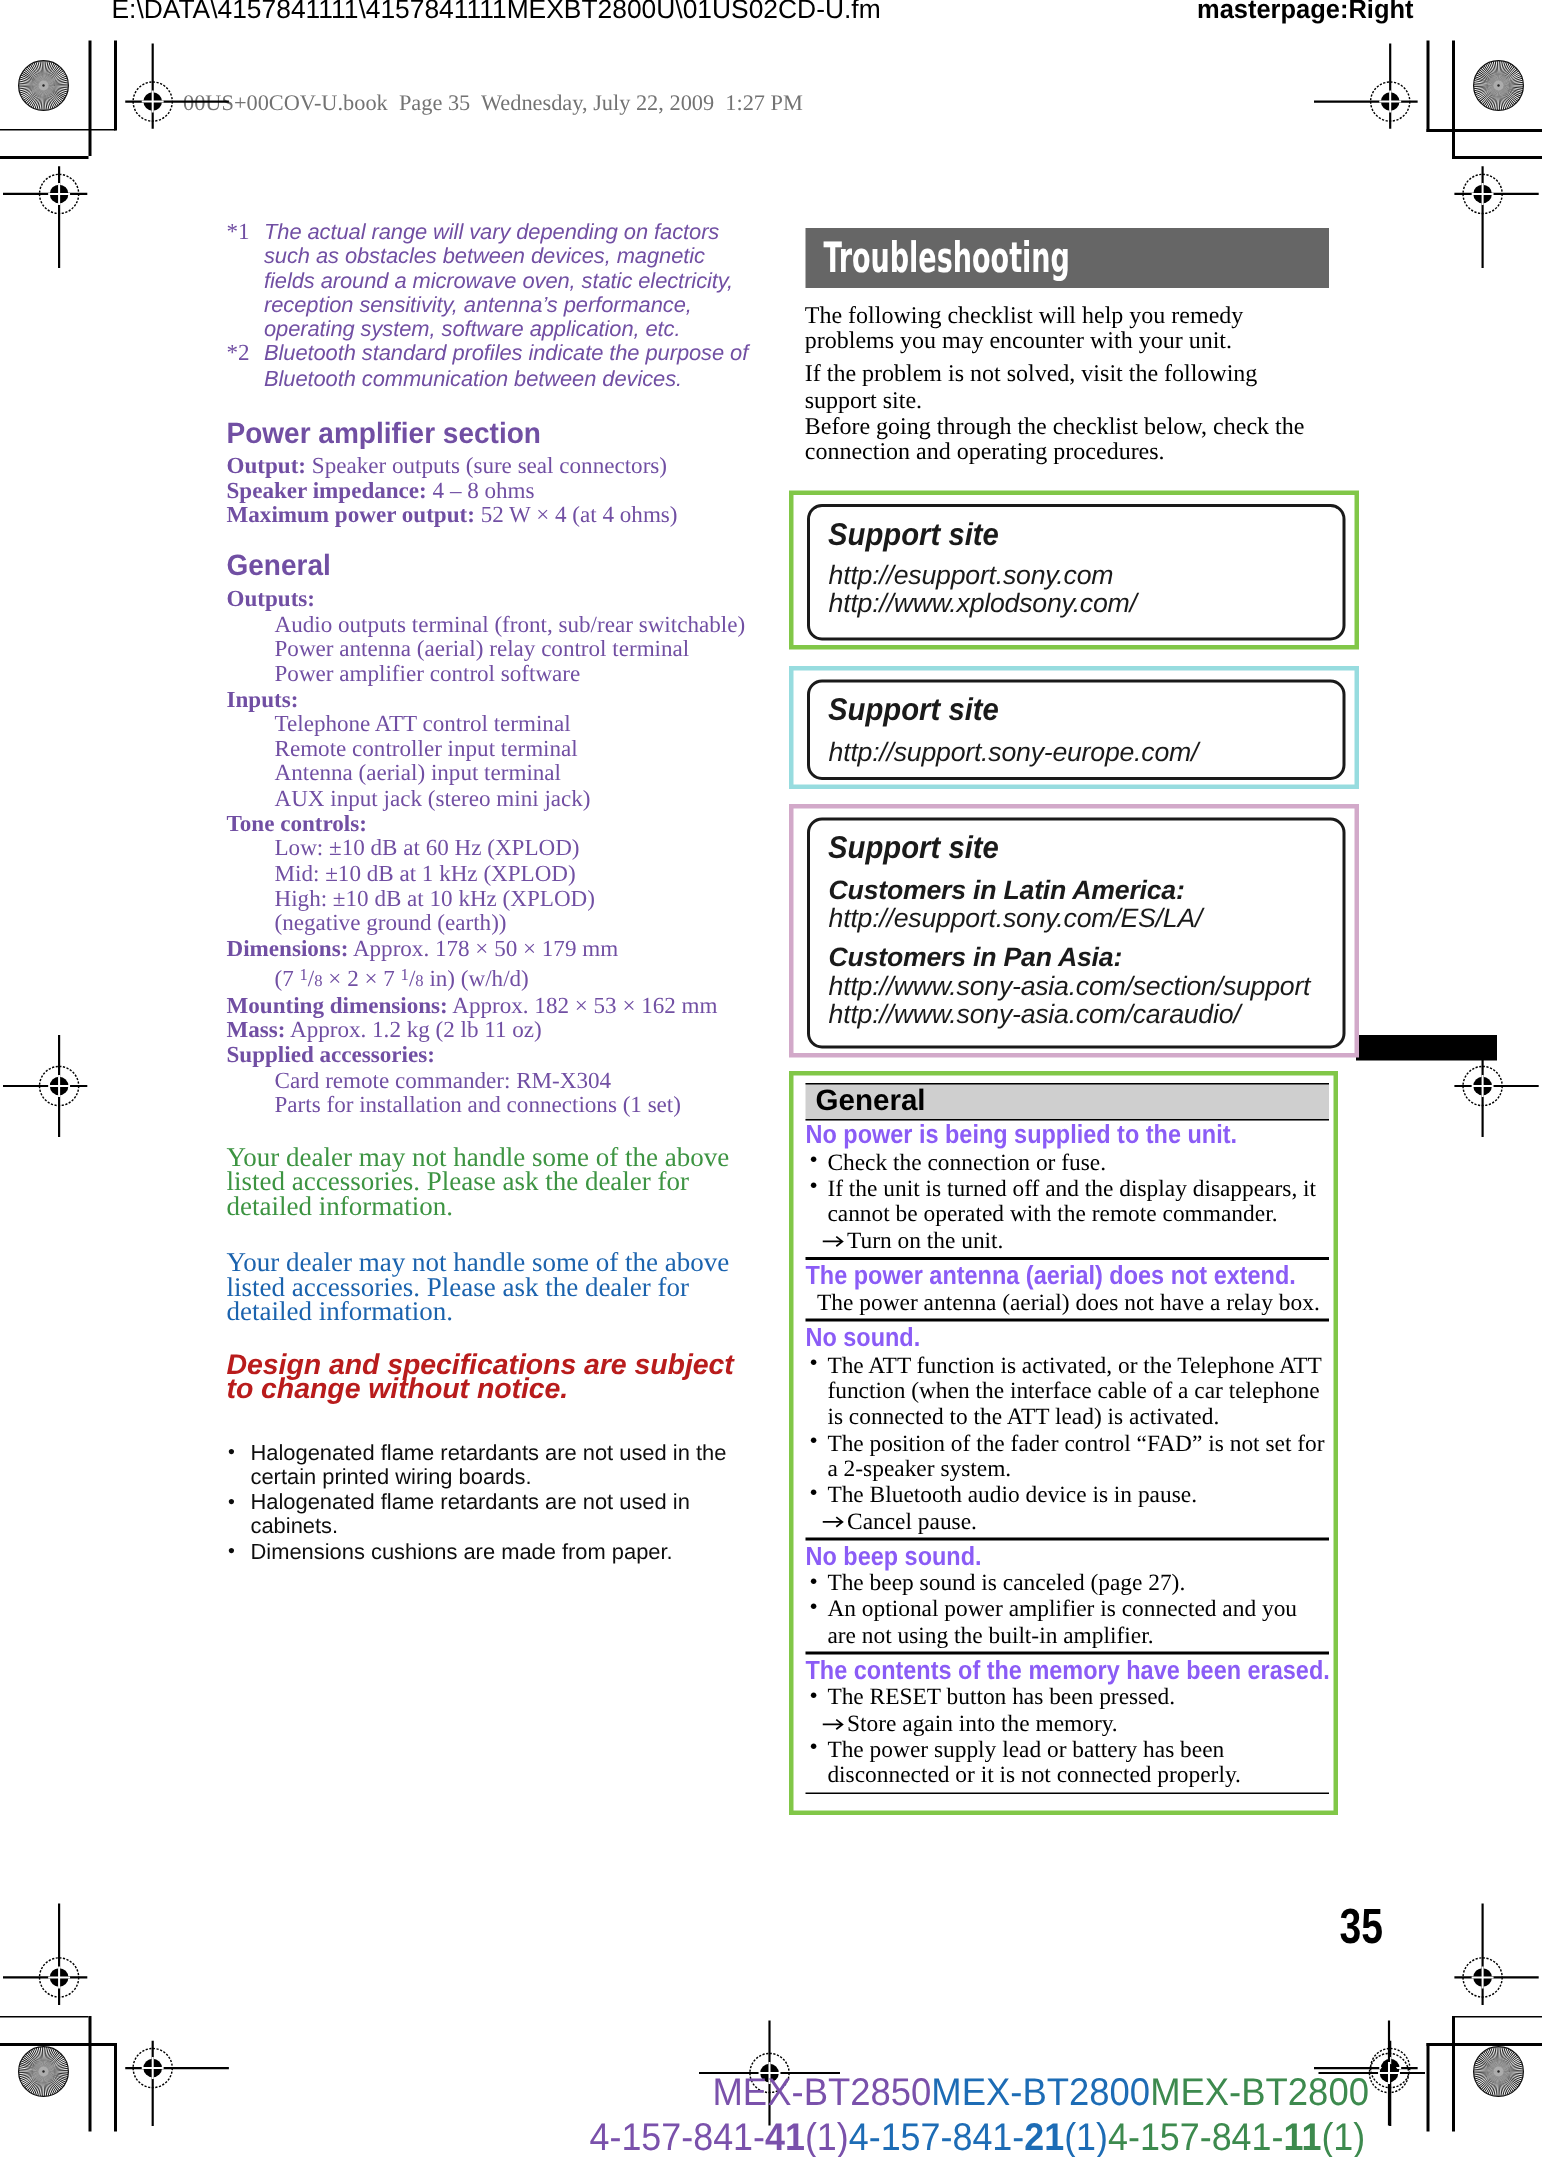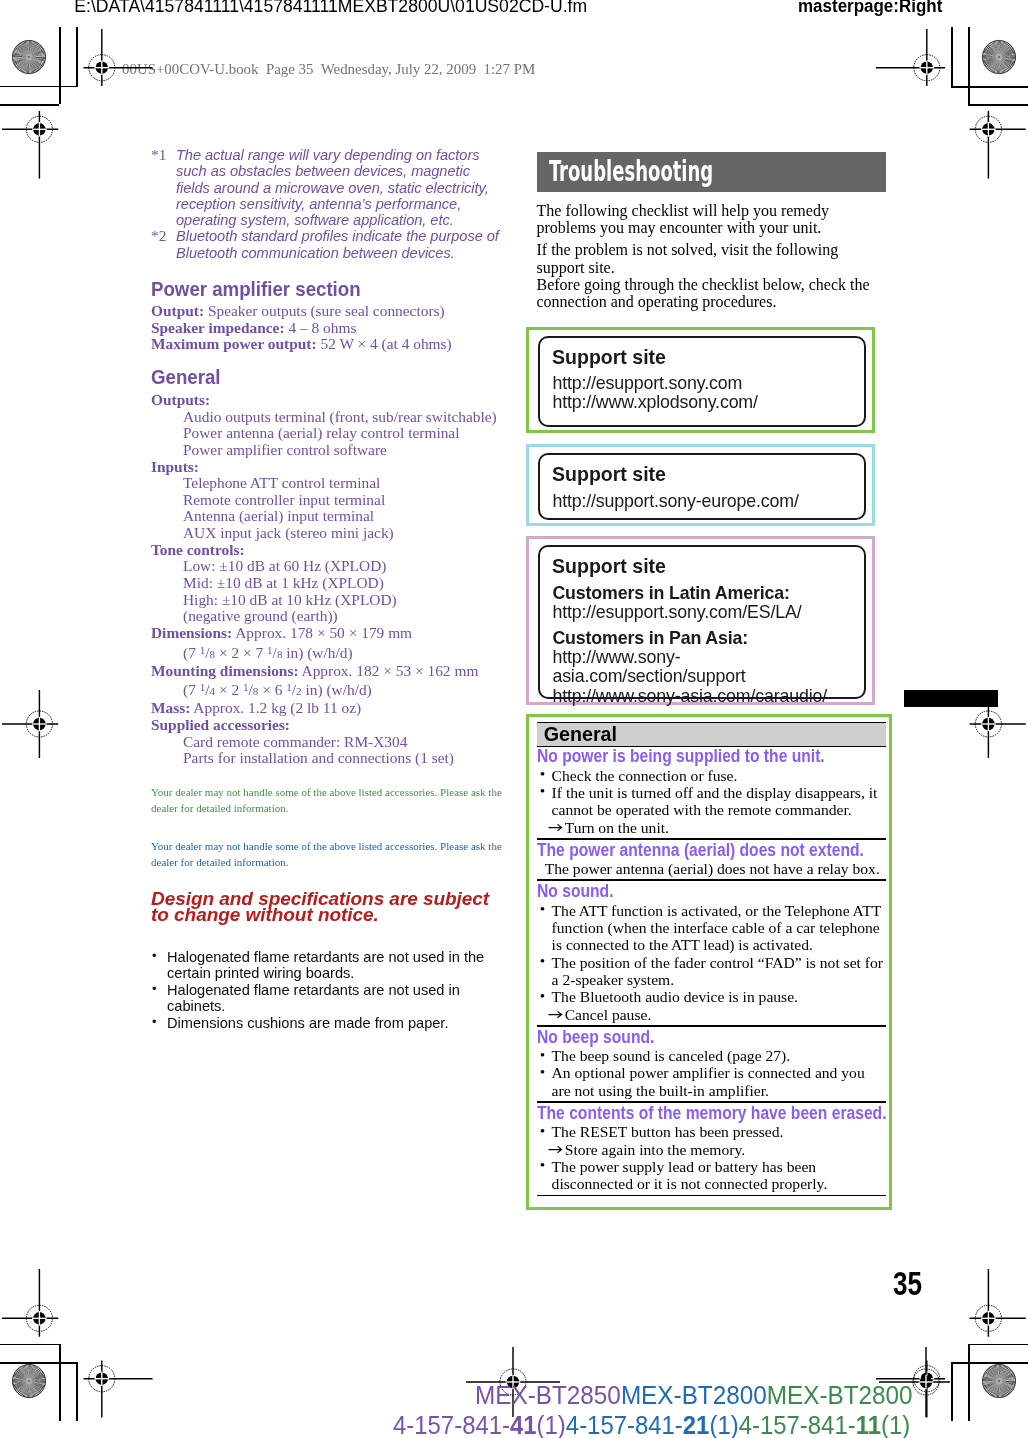--- a/index.html
+++ b/index.html
@@ -32,40 +32,40 @@
           font-family:"Liberation Serif",serif;font-size:15.4px;}
   h2.sec{font-family:"Liberation Sans",sans-serif;font-weight:bold;font-size:19.6px;color:#714fa3;
          margin:0;line-height:19px;}
   h2.sec .cond{transform:scaleX(0.953);}
   .spec{font-family:"Liberation Serif",serif;font-size:15.4px;line-height:16.64px;color:#714fa3;}
   .spec b{font-weight:bold;}
   .spec .ind{padding-left:32px;}
   .fnum{font-size:0.72em;vertical-align:0.40em;}
   .fsl{font-size:1em;}
   .fden{font-size:0.72em;}
-  .para{font-family:"Liberation Serif",serif;font-size:11px;line-height:16.5px;}
+  .para{font-family:"Liberation Serif",serif;font-size:18px;line-height:16.5px;}
   .g{color:#3d9442;}
   .b{color:#1b63ae;}
   .italicnote{font-family:"Liberation Sans",sans-serif;font-style:italic;font-weight:bold;
               font-size:19px;line-height:16.5px;color:#b91c1c;letter-spacing:-0.05px;}
   ul.bul{margin:0;padding:0;list-style:none;font-family:"Liberation Sans",sans-serif;
          font-size:14.6px;line-height:16.5px;color:#0d0d0d;}
   ul.bul li{position:relative;padding-left:16px;}
   ul.bul li .bt{position:absolute;left:1px;top:-1px;font-size:13px;}
 
   
   #rightcol{position:absolute;left:536.5px;top:147px;width:345px;}
   #tshead{width:349px;height:40.3px;background:#666;overflow:hidden;margin-top:5px;}
   #tshead span{color:#fff;font-family:"DejaVu Sans Condensed","Liberation Sans",sans-serif;
                font-weight:bold;font-size:28px;line-height:40.3px;display:block;
                transform:scaleX(0.715);transform-origin:0 0;margin-left:12.2px;white-space:nowrap;}
   .rpara{font-family:"Liberation Serif",serif;font-size:16px;line-height:17.3px;color:#000;}
 
   .sitebox{padding:6px 5.7px 3.1px 9.4px;box-sizing:border-box;border-style:solid;border-width:3.1px;
-           margin-left:-10.6px;width:349px;}
+           margin-left:-10.6px;width:380px;font-style:italic;}
   .sitebox .inner{border:2.7px solid #1a1a1a;border-radius:10px;padding:9px 3px 0 12.1px;box-sizing:content-box;}
   .sitebox .t{font-family:"Liberation Sans",sans-serif;font-weight:bold;font-size:21px;
               line-height:19.3px;color:#1a1a1a;margin-bottom:8.2px;}
   .sitebox .t .cond{transform:scaleX(0.93);}
   .sitebox .u{font-family:"Liberation Sans",sans-serif;font-size:17.8px;line-height:19.3px;
               color:#1a1a1a;letter-spacing:-0.15px;}
   .sitebox .lb{font-family:"Liberation Sans",sans-serif;font-weight:bold;font-size:17.8px;
                line-height:19.3px;color:#1a1a1a;letter-spacing:-0.15px;}
   .sitebox .lb.gap{margin-top:6.6px;}
 
@@ -330,21 +330,20 @@
       <div class="ind">Antenna (aerial) input terminal</div>
       <div class="ind">AUX input jack (stereo mini jack)</div>
       <div><b>Tone controls:</b></div>
       <div class="ind">Low: ±10 dB at 60 Hz (XPLOD)</div>
       <div class="ind">Mid: ±10 dB at 1 kHz (XPLOD)</div>
       <div class="ind">High: ±10 dB at 10 kHz (XPLOD)</div>
       <div class="ind">(negative ground (earth))</div>
       <div><b>Dimensions:</b> <span>Approx. 178 × 50 × 179 mm</span></div>
       <div class="ind">(7 <span class="fnum">1</span><span class="fsl">/</span><span class="fden">8</span> × 2 × 7 <span class="fnum">1</span><span class="fsl">/</span><span class="fden">8</span> in) (w/h/d)</div>
       <div><b>Mounting dimensions:</b> <span>Approx. 182 × 53 × 162 mm</span></div>
-      <div class="ind">(7 <span class="fnum">1</span><span class="fsl">/</span><span class="fden">4</span> × 2 <span class="fnum">1</span><span class="fsl">/</span><span class="fden">8</span> × 6 <span class="fnum">1</span><span class="fsl">/</span><span class="fden">2</span> in) (w/h/d)</div>
       <div><b>Mass:</b> <span>Approx. 1.2 kg (2 lb 11 oz)</span></div>
       <div><b>Supplied accessories:</b></div>
       <div class="ind">Card remote commander: RM-X304</div>
       <div class="ind">Parts for installation and connections (1 set)</div>
     </div>
     <div class="para g" style="margin-top:17px">Your dealer may not handle some of the above listed accessories. Please ask the dealer for detailed information.</div>
     <div class="para b" style="margin-top:21px">Your dealer may not handle some of the above listed accessories. Please ask the dealer for detailed information.</div>
     <div class="italicnote" style="margin-top:20px">Design and specifications are subject to change without notice.</div>
     <ul class="bul" style="margin-top:25px">
       <li><span class="bt">•</span><span>Halogenated flame retardants are not used in the certain printed wiring boards.</span></li>

